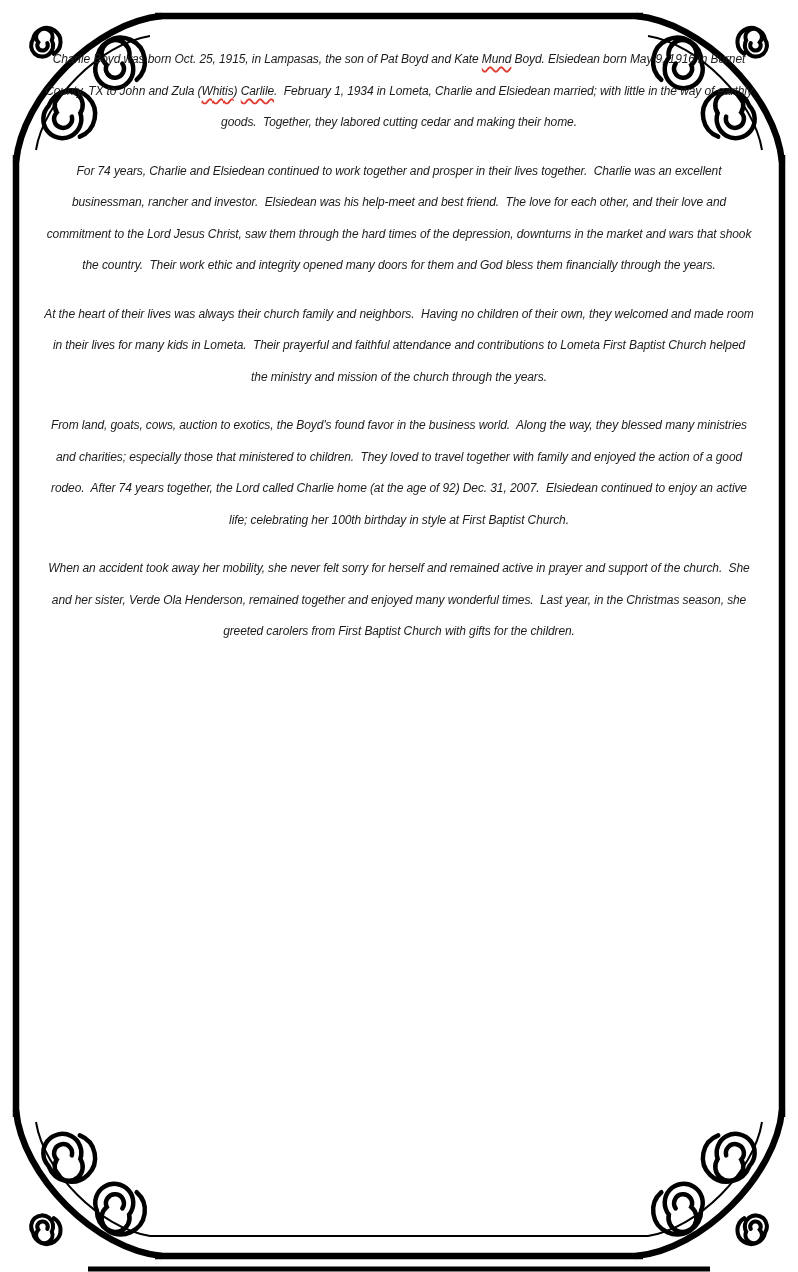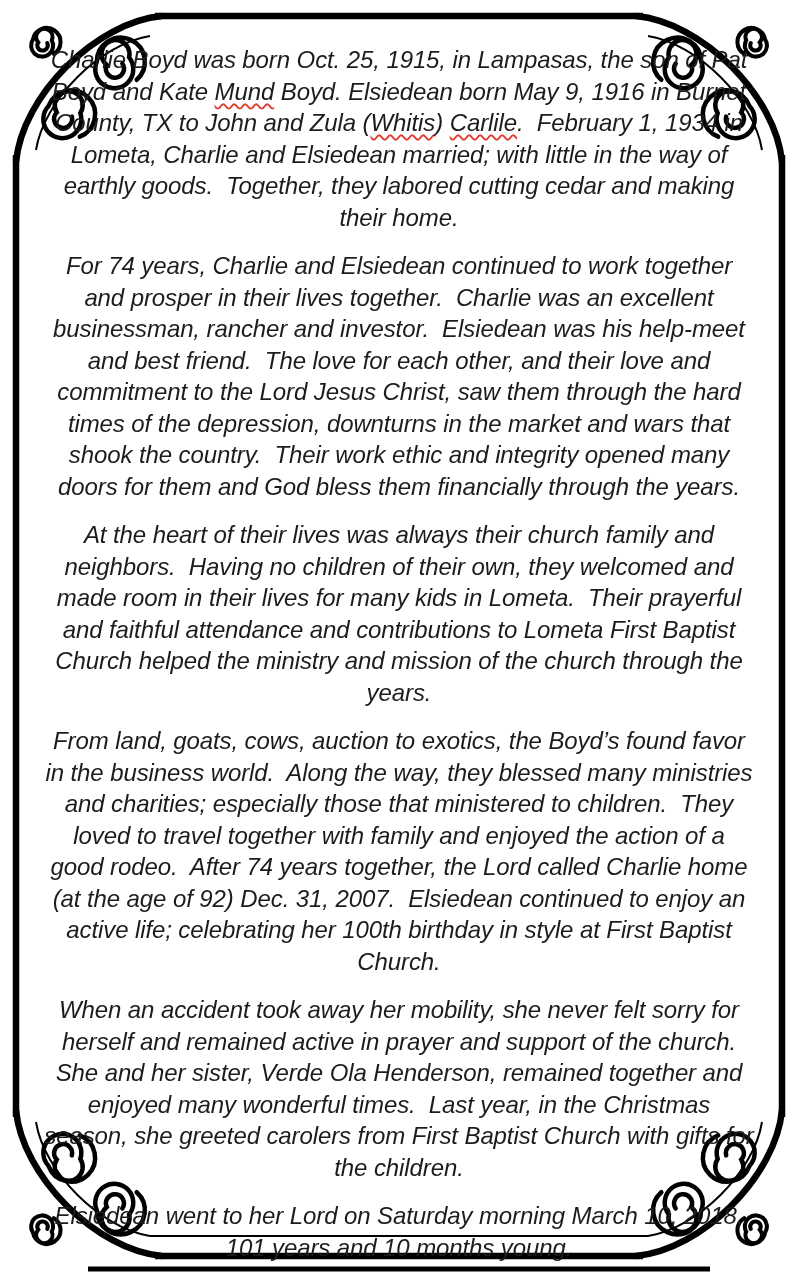--- a/index.html
+++ b/index.html
@@ -25,21 +25,21 @@
     position: absolute;
     left: 44px;
     right: 44px;
     top: 44px;
     bottom: 34px;
   }
   p.para {
     margin: 0 0 17px 0;
     font-style: italic;
     font-weight: 400;
-    font-size: 24px;
+    font-size: 12px;
     line-height: 31.5px;
     text-align: center;
     color: #1c1c1c;
     white-space: pre-wrap;
     letter-spacing: -0.1px;
   }
   p.para:last-child { margin-bottom: 0; }
   .spell {
     text-decoration: underline;
     text-decoration-style: wavy;
@@ -85,16 +85,15 @@
     <use href="#corner" transform="translate(0,1272) scale(1,-1)"></use>
     <use href="#corner" transform="translate(798,1272) scale(-1,-1)"></use>
   </svg>
 
   <main class="content">
       <p class="para"><span>Charlie Boyd was born Oct. 25, 1915, in Lampasas, the son of Pat Boyd and Kate </span><span class="spell">Mund</span><span> Boyd. Elsiedean born May 9, 1916 in Burnet County, TX to John and Zula (</span><span class="spell">Whitis</span><span>) </span><span class="spell">Carlile</span><span>.  February 1, 1934 in Lometa, Charlie and Elsiedean married; with little in the way of earthly goods.  Together, they labored cutting cedar and making their home.</span></p>
       <p class="para"><span>For 74 years, Charlie and Elsiedean continued to work together and prosper in their lives together.  Charlie was an excellent businessman, rancher and investor.  Elsiedean was his help-meet and best friend.  The love for each other, and their love and commitment to the Lord Jesus Christ, saw them through the hard times of the depression, downturns in the market and wars that shook the country.  Their work ethic and integrity opened many doors for them and God bless them financially through the years.</span></p>
       <p class="para"><span>At the heart of their lives was always their church family and neighbors.  Having no children of their own, they welcomed and made room in their lives for many kids in Lometa.  Their prayerful and faithful attendance and contributions to Lometa First Baptist Church helped the ministry and mission of the church through the years.</span></p>
       <p class="para"><span>From land, goats, cows, auction to exotics, the Boyd’s found favor in the business world.  Along the way, they blessed many ministries and charities; especially those that ministered to children.  They loved to travel together with family and enjoyed the action of a good rodeo.  After 74 years together, the Lord called Charlie home (at the age of </span><span class="grammar">92)</span><span> </span><span class="grammar">Dec.</span><span> 31, 2007.  Elsiedean continued to enjoy an active life; celebrating her 100th birthday in style at First Baptist Church.</span></p>
       <p class="para"><span>When an accident took away her mobility, she never felt sorry for herself and remained active in prayer and support of the church.  She and her sister, Verde Ola Henderson, remained together and enjoyed many wonderful times.  Last year, in the Christmas season, she greeted carolers from First Baptist Church with gifts for the children.</span></p>
-      <p class="para"><span>Elsiedean went to her Lord on Saturday morning March 10, 2018, 101 years and 10 months young.</span></p>
     </main>
 
 </div>
 
 </body></html>

